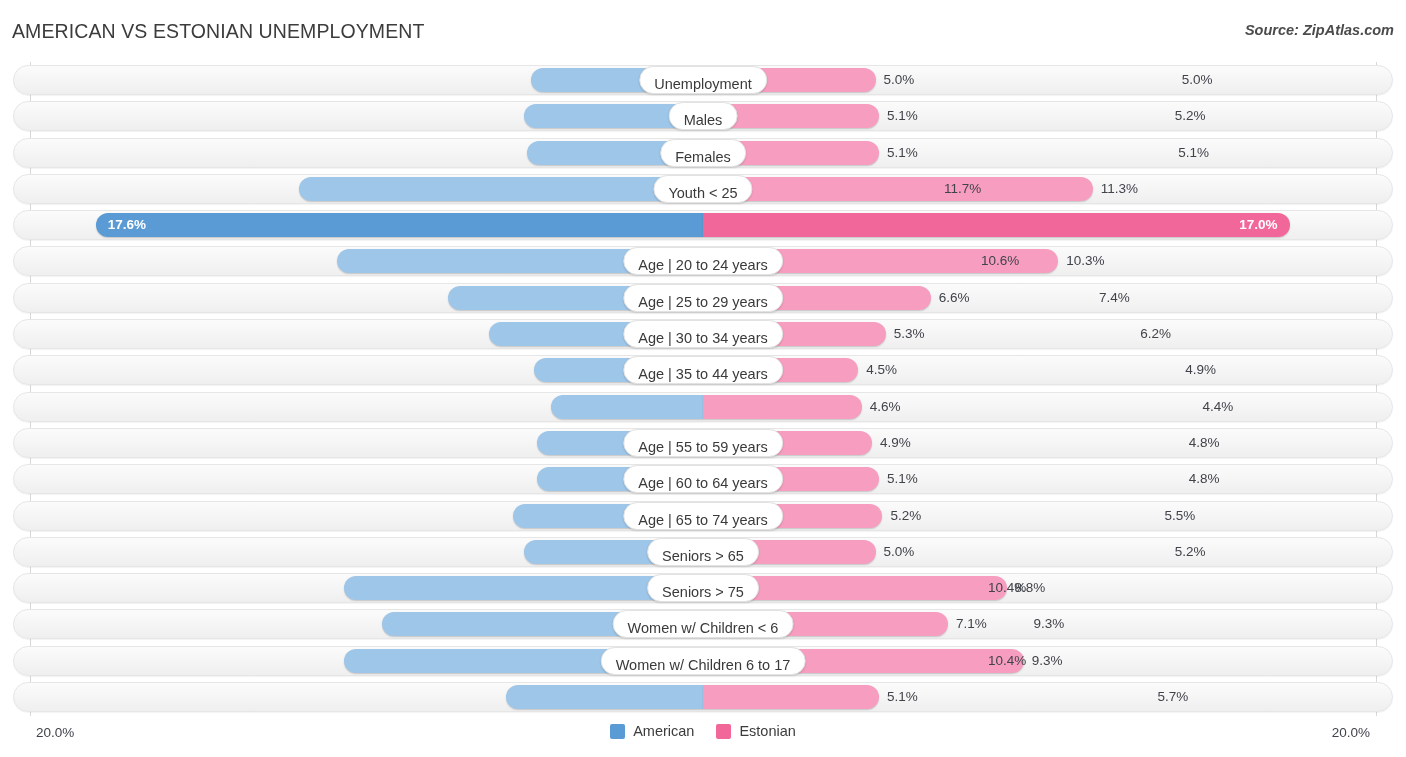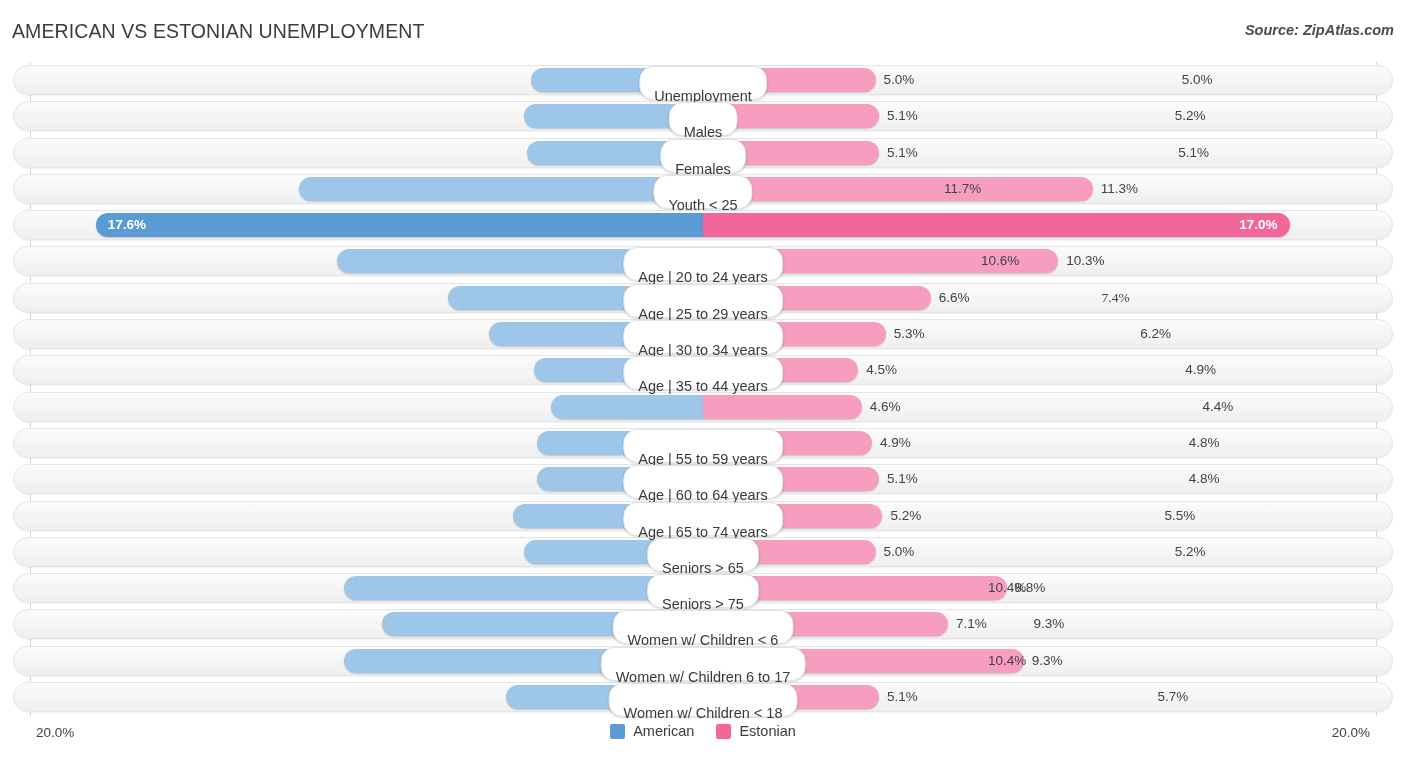--- a/index.html
+++ b/index.html
@@ -125,21 +125,21 @@
   }
 
   
   .pill {
     position: absolute;
     left: 50%;
     top: 1px;
     transform: translateX(-50%);
     height: 28px;
     line-height: 27px;
-    padding: 16px 14px;
+    padding: 4px 14px;
     background: #ffffff;
     border: 1px solid #e2e2e2;
     border-radius: 14px;
     font-size: 14.5px;
     color: #3a3a3a;
     white-space: nowrap;
     box-shadow: 0 1px 2px rgba(0,0,0,0.14);
     z-index: 5;
   }
 
@@ -258,21 +258,21 @@
             <div class="val left" style="right: calc(26.5% + 8px);">10.6%</div>
             <div class="val right" style="left: calc(75.75% + 8px);">10.3%</div>
             <div class="pill">Age | 20 to 24 years</div>
           </div>
         </div>
         <div class="row">
           <div class="track"></div>
           <div class="bars">
             <div class="bar left" style="width: 18.5%; background: rgb(158, 198, 232);"></div>
             <div class="bar right" style="width: 16.5%; background: rgb(247, 158, 192);"></div>
-            <div class="val left" style="right: calc(18.5% + 8px); font-family: Liberation Serif, serif;">7.4%</div>
+            <div class="val left" style="right: calc(18.5% + 8px);">7.4%</div>
             <div class="val right" style="left: calc(66.5% + 8px);">6.6%</div>
             <div class="pill">Age | 25 to 29 years</div>
           </div>
         </div>
         <div class="row">
           <div class="track"></div>
           <div class="bars">
             <div class="bar left" style="width: 15.5%; background: rgb(158, 198, 232);"></div>
             <div class="bar right" style="width: 13.25%; background: rgb(247, 158, 192);"></div>
             <div class="val left" style="right: calc(15.5% + 8px);">6.2%</div>
@@ -369,21 +369,20 @@
             <div class="pill">Women w/ Children 6 to 17</div>
           </div>
         </div>
         <div class="row">
           <div class="track"></div>
           <div class="bars">
             <div class="bar left" style="width: 14.25%; background: rgb(158, 198, 232);"></div>
             <div class="bar right" style="width: 12.75%; background: rgb(247, 158, 192);"></div>
             <div class="val left" style="right: calc(14.25% + 8px);">5.7%</div>
             <div class="val right" style="left: calc(62.75% + 8px);">5.1%</div>
-            <div class="pill">Women w/ Children &lt; 18</div>
           </div>
         </div>
       </div>
   </div>
 
   <div class="footer">
     <div class="axis-min">20.0%</div>
     <div class="axis-max">20.0%</div>
     <div class="legend" id="legend">
         <div class="legend-item">

